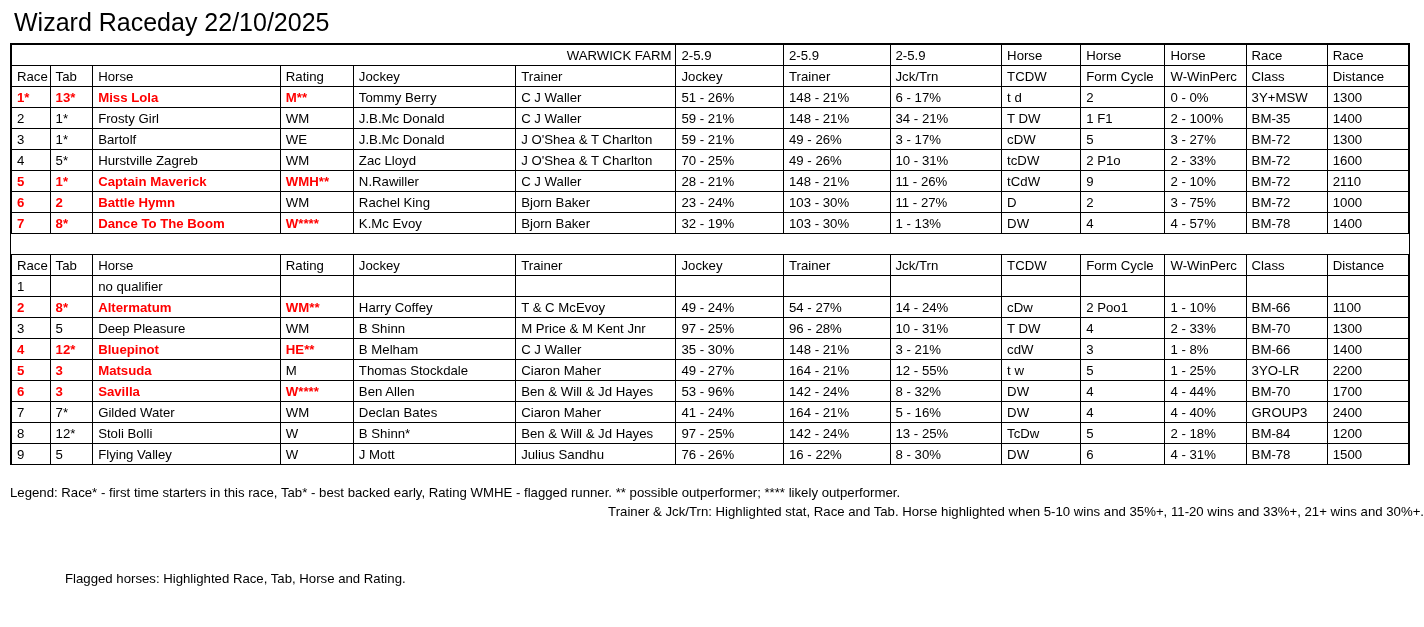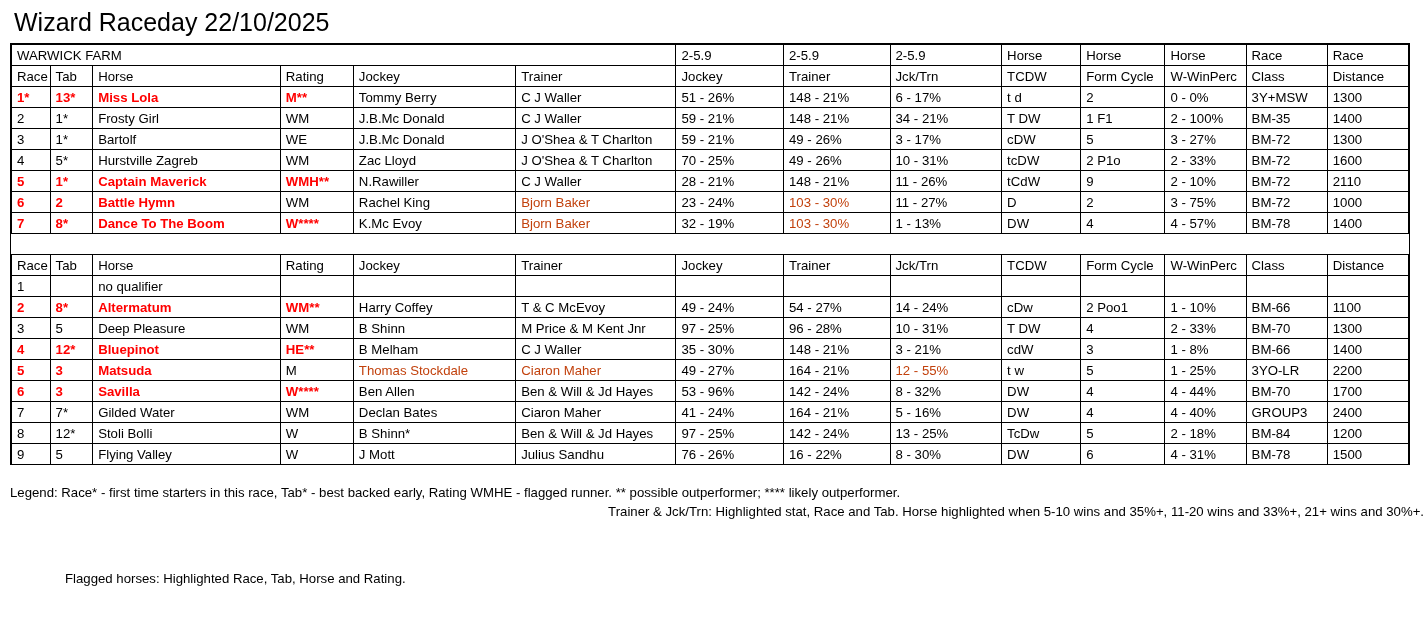--- a/index.html
+++ b/index.html
@@ -62,31 +62,31 @@
   col.c-tcdw     { width: 78px; }
   col.c-form     { width: 83px; }
   col.c-wwp      { width: 80px; }
   col.c-class    { width: 80px; }
   col.c-dist     { width: 80px; }
 
   .venue-row td {
     font-size: 13.2px;
   }
   .venue-name {
-    text-align: left;
+    text-align: right;
   }
   .hdr2 td {
     font-size: 13.2px;
   }
   .red {
     color: #ff0000;
     font-weight: bold;
   }
   .redplain {
-    color: #c2410c;
+    color: #000000;
   }
   .spacer td {
     border: none !important;
     height: 9px;
     padding: 0;
   }
   .legend {
     margin: 18px 0 0 10px;
     font-size: 13.2px;
     line-height: 1.45;

